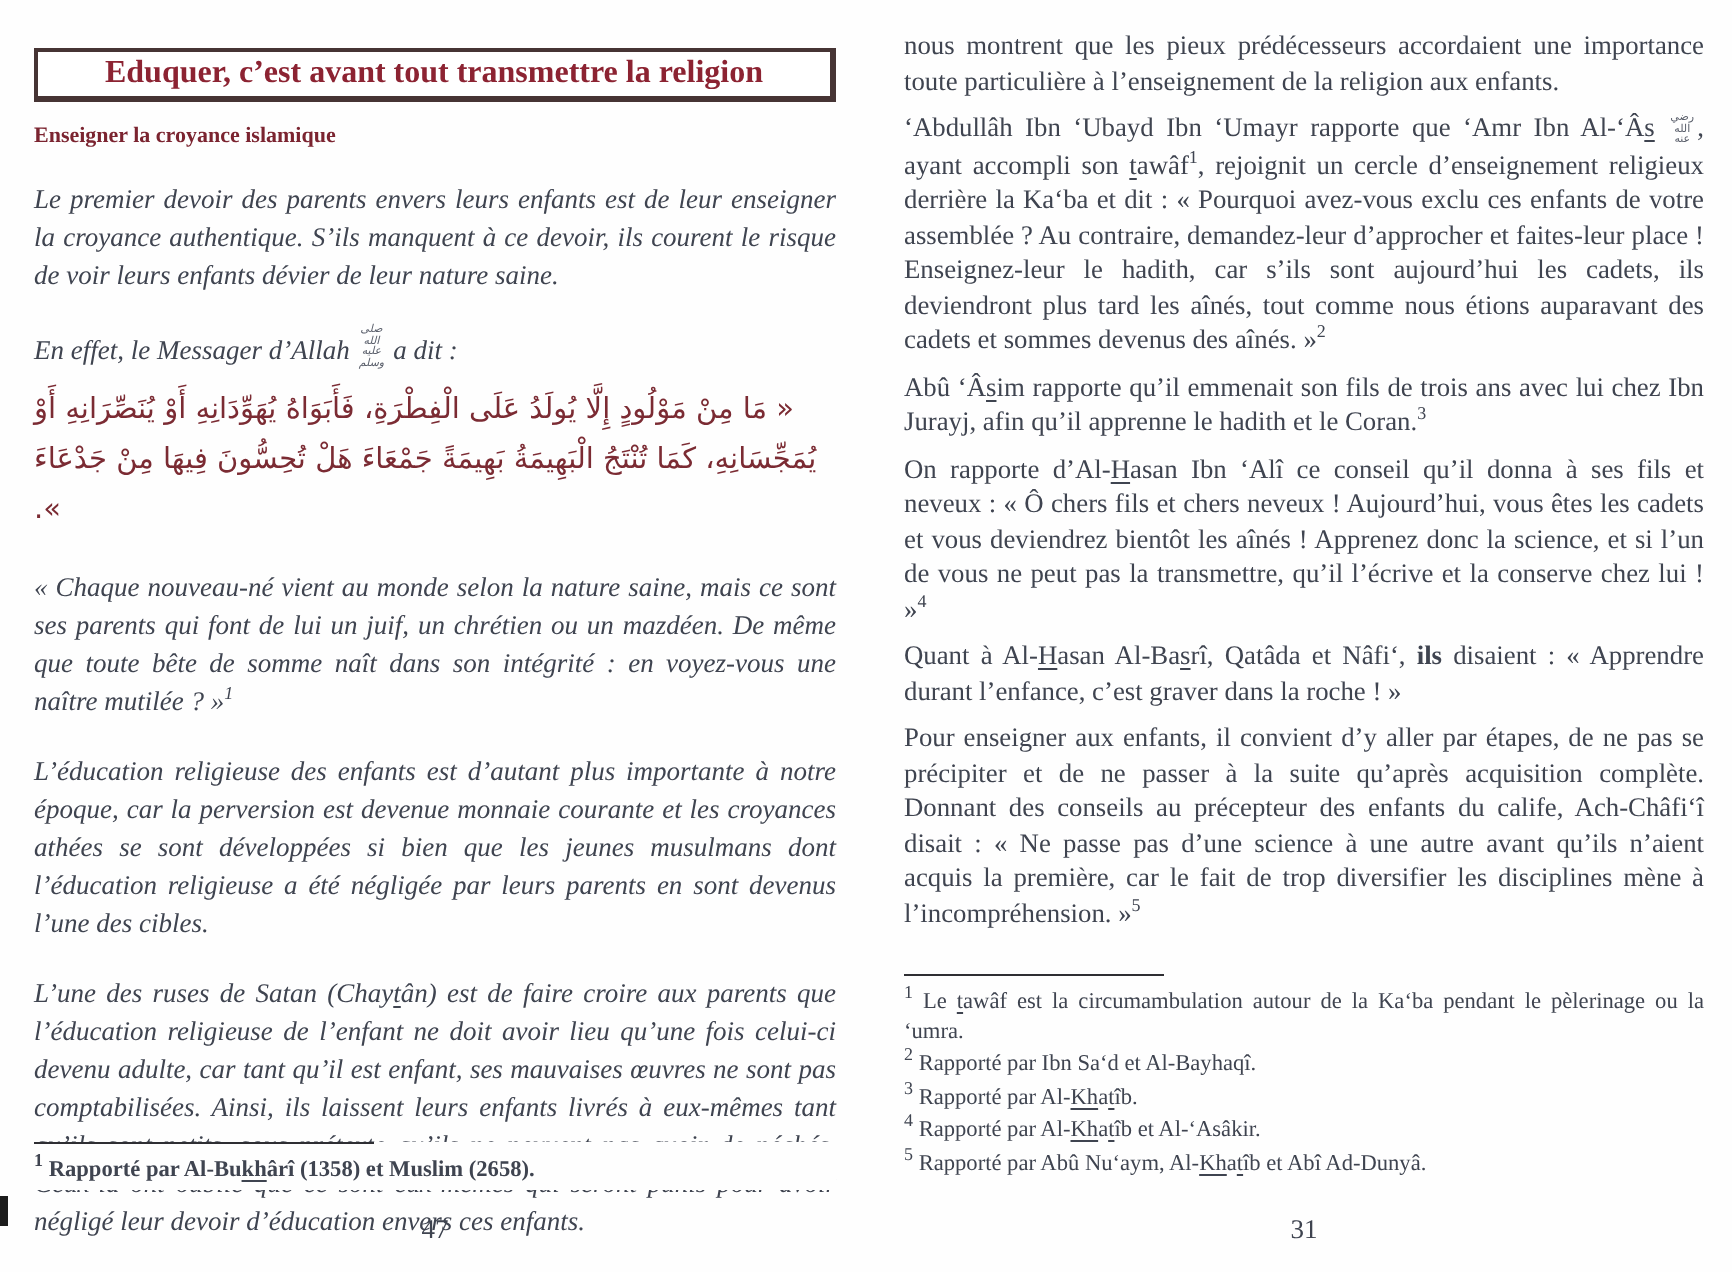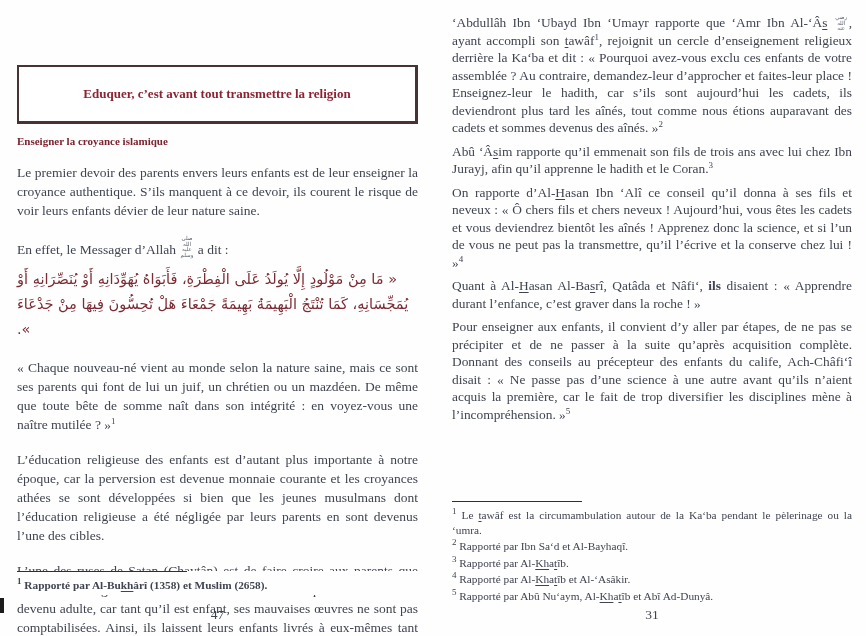--- a/index.html
+++ b/index.html
@@ -9,28 +9,28 @@
     font-family:"Liberation Serif","DejaVu Serif",serif;
     color:#3f4450;
     overflow:hidden;
   }
   .spread{position:relative;width:866px;height:636px;background:#fefefe;overflow:hidden;}
 
   
   .page-left{position:absolute;left:17px;top:24px;width:401px;}
   .banner{
     border:2px solid #463434;border-bottom-width:3px;border-right-width:3px;
-    text-align:center;font-weight:bold;font-size:13px;line-height:18px;
-    color:#8c2332;padding:18px 4px;background:#fff;margin-top:41px;
+    text-align:center;font-weight:bold;font-size:16px;line-height:18px;
+    color:#8c2332;padding:2px 4px;background:#fff;
   }
   .section-heading{
     margin:11px 0 9px 0;font-size:11px;font-weight:bold;color:#7b2430;
   }
   .page-left p.body{
-    margin:16px 0 8px 0;font-size:13.5px;line-height:19px;text-align:justify;
+    margin:16px 0 8px 0;font-size:13.5px;line-height:19px;text-align:justify;font-style:italic;
   }
   .page-right p.body{
     margin:0 0 6px 0;font-size:13.4px;line-height:17.5px;text-align:justify;
   }
   p.body:last-child{margin-bottom:0;}
   .hadith-arabic{
     direction:rtl;text-align:left;
     font-family:"DejaVu Sans",sans-serif;
     color:#7b2b33;font-size:14.5px;line-height:25px;
     margin:2px 0 9px 0;
@@ -42,21 +42,21 @@
     vertical-align:-3px;text-align:center;color:#5a5f6b;
     font-family:"DejaVu Sans",sans-serif;white-space:normal;word-break:break-word;
   }
 
   
   .footnote-block{position:absolute;background:#fefefe;font-size:11.3px;line-height:14.5px;}
   .footnote-block .rule{border:0;border-top:1.5px solid #2e2e33;margin:0 0 6px 0;}
   .footnote-block p{margin:0 0 2px 0;text-align:justify;}
   .fn-left{left:17px;top:571px;width:401px;font-weight:bold;}
   .fn-left .rule{width:170px;}
-  .fn-right{left:452px;top:501px;width:400px;}
+  .fn-right{left:452px;top:487px;width:400px;}
   .fn-right .rule{width:130px;}
 
   
   .page-right{position:absolute;left:452px;top:14px;width:400px;}
 
   .page-number{
     position:absolute;top:607px;width:401px;text-align:center;
     font-size:13.5px;color:#3f4450;
   }
   .pn-left{left:17px;}
@@ -92,20 +92,21 @@
   </div>
 
   <div class="footnote-block fn-left">
     <hr class="rule">
     <p><sup>1</sup> Rapporté par Al-Bu<u>kh</u>ârî (1358) et Muslim (2658).</p>
   </div>
 
   <div class="page-number pn-left">47</div>
 
   <div class="page-right">
+    <p class="body">nous montrent que les pieux prédécesseurs accordaient une importance toute particulière à l’enseignement de la religion aux enfants.</p>
 
     <p class="body">‘Abdullâh Ibn ‘Ubayd Ibn ‘Umayr rapporte que ‘Amr Ibn Al-‘Â<u>s</u> <span class="honorific">رضي الله عنه</span>, ayant accompli son <u>t</u>awâf<sup>1</sup>, rejoignit un cercle d’enseignement religieux derrière la Ka‘ba et dit : « Pourquoi avez-vous exclu ces enfants de votre assemblée ? Au contraire, demandez-leur d’approcher et faites-leur place ! Enseignez-leur le hadith, car s’ils sont aujourd’hui les cadets, ils deviendront plus tard les aînés, tout comme nous étions auparavant des cadets et sommes devenus des aînés. »<sup>2</sup></p>
 
     <p class="body">Abû ‘Â<u>s</u>im rapporte qu’il emmenait son fils de trois ans avec lui chez Ibn Jurayj, afin qu’il apprenne le hadith et le Coran.<sup>3</sup></p>
 
     <p class="body">On rapporte d’Al-<u>H</u>asan Ibn ‘Alî ce conseil qu’il donna à ses fils et neveux : « Ô chers fils et chers neveux ! Aujourd’hui, vous êtes les cadets et vous deviendrez bientôt les aînés ! Apprenez donc la science, et si l’un de vous ne peut pas la transmettre, qu’il l’écrive et la conserve chez lui ! »<sup>4</sup></p>
 
     <p class="body">Quant à Al-<u>H</u>asan Al-Ba<u>s</u>rî, Qatâda et Nâfi‘, <b>ils</b> disaient : « Apprendre durant l’enfance, c’est graver dans la roche ! »</p>
 
     <p class="body">Pour enseigner aux enfants, il convient d’y aller par étapes, de ne pas se précipiter et de ne passer à la suite qu’après acquisition complète. Donnant des conseils au précepteur des enfants du calife, Ach-Châfi‘î disait : « Ne passe pas d’une science à une autre avant qu’ils n’aient acquis la première, car le fait de trop diversifier les disciplines mène à l’incompréhension. »<sup>5</sup></p>

